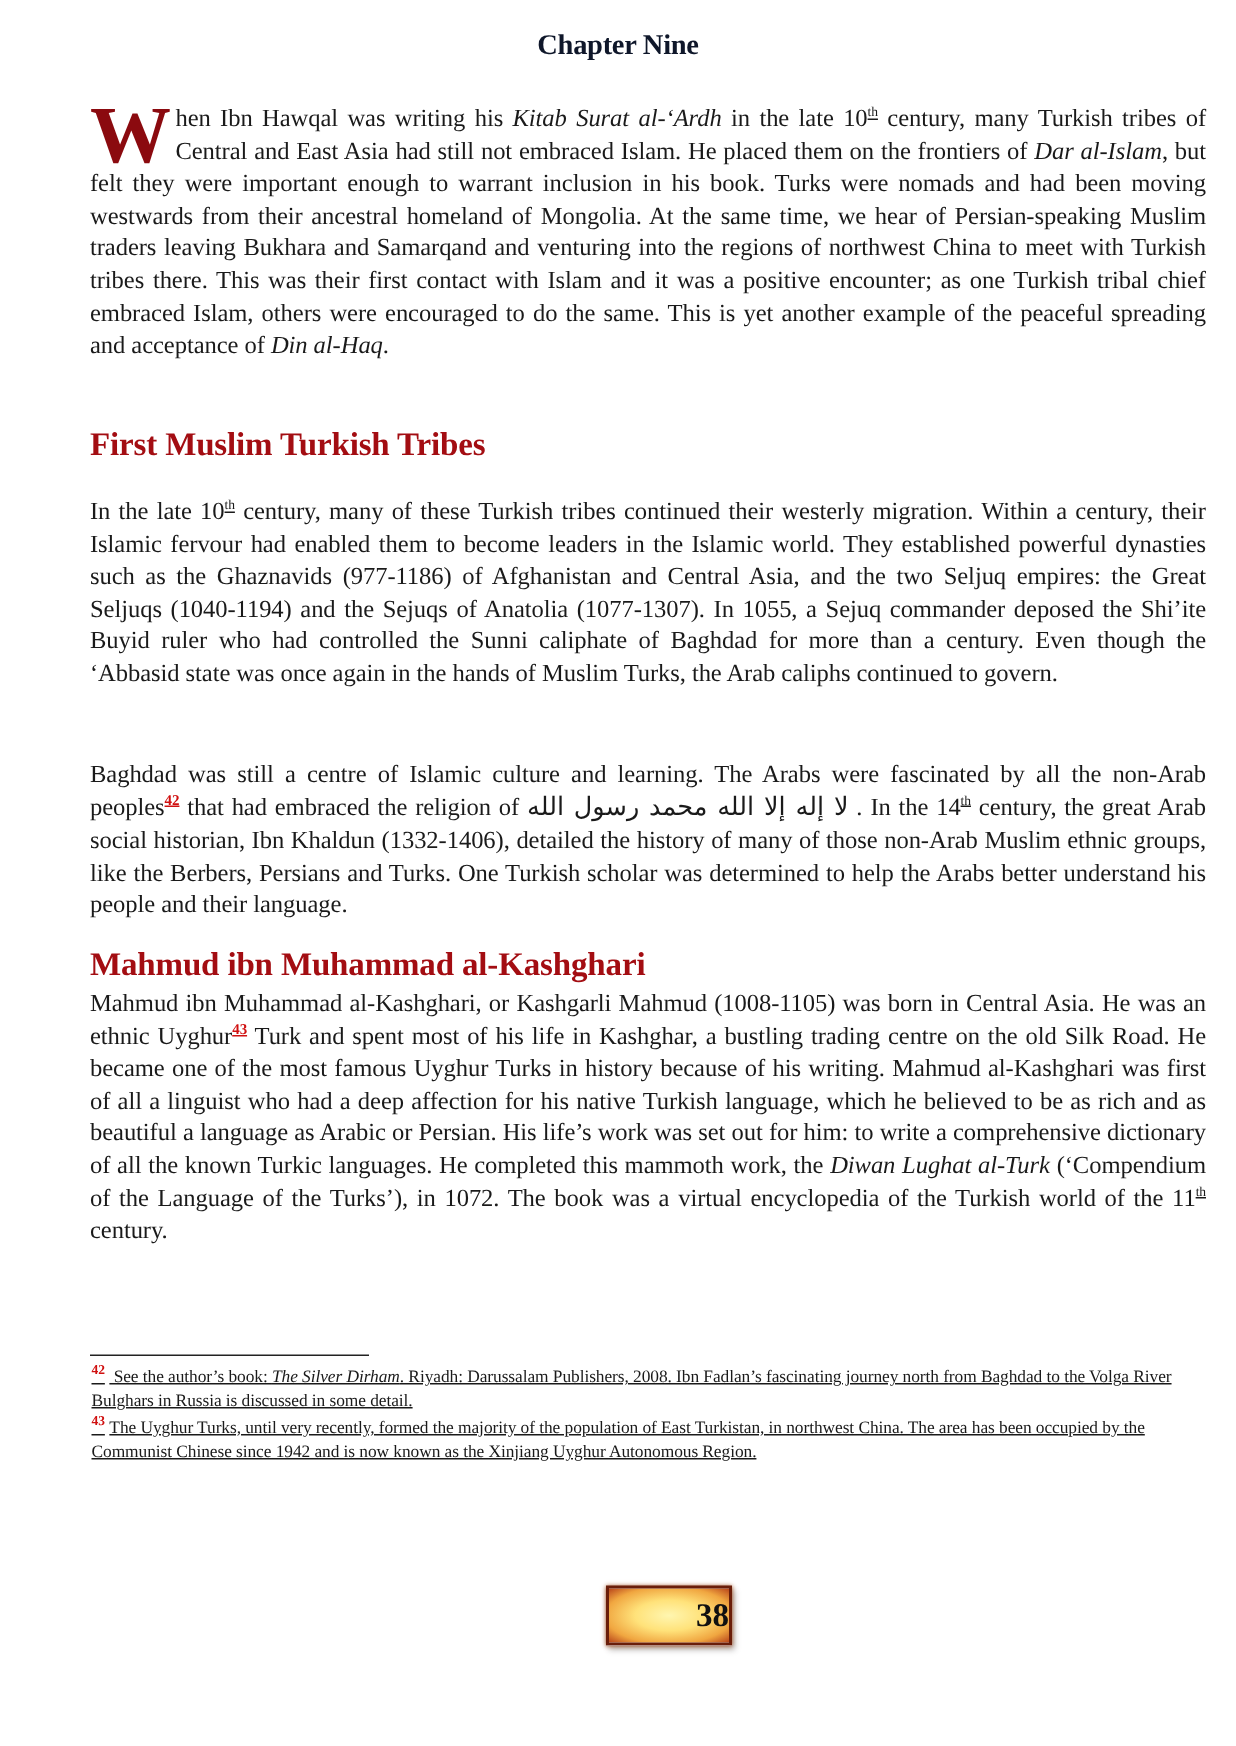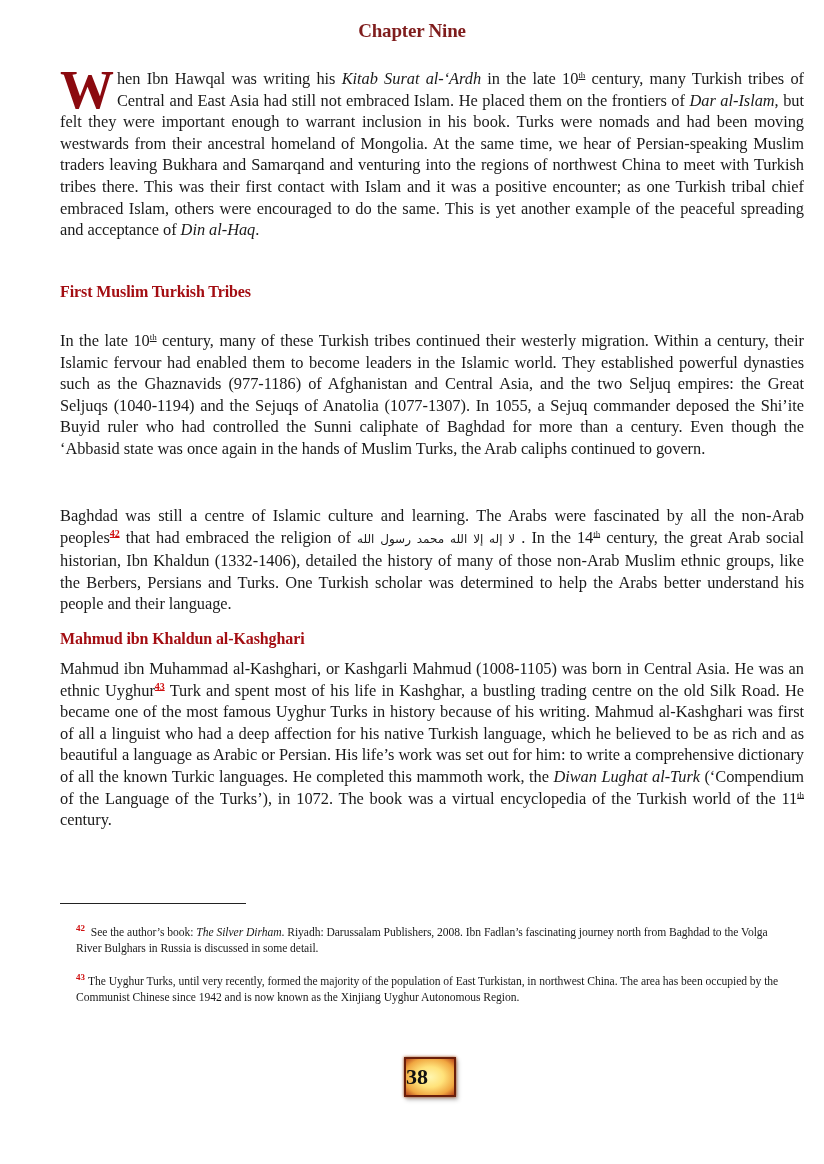--- a/index.html
+++ b/index.html
@@ -3,57 +3,57 @@
 <meta charset="utf-8">
 <style>
   html, body { margin: 0; padding: 0; background: #ffffff; }
   body {
     width: 824px; height: 1164px; position: relative; overflow: hidden;
     font-family: "Liberation Serif", "DejaVu Serif", serif;
     color: #1a1a1a;
   }
   .chapter-title {
     position: absolute; top: 20px; left: 0; width: 824px; text-align: center;
-    font-weight: bold; font-size: 19px; color: #7f1d1d;
+    font-weight: bold; font-size: 19px; color: #0f172a;
     letter-spacing: -0.2px;
   }
   .body-text {
     position: absolute; left: 60px; width: 744px;
     font-size: 16.4px; line-height: 21.6px; text-align: justify;
     letter-spacing: -0.05px;
   }
   .section-heading {
     position: absolute; left: 60px;
-    font-weight: bold; font-size: 16px; color: #a30d12;
+    font-weight: bold; font-size: 22px; color: #a30d12;
     letter-spacing: -0.1px;
   }
   .dropcap {
     float: left; font-size: 54px; line-height: 40px; font-weight: bold;
     color: #8b0a0f; margin: 0 3px 0 0; padding-top: 2px; height: 22px;
   }
   sup { font-size: 9px; line-height: 0; vertical-align: super; text-decoration: underline; }
   .fn-ref { color: #d01010; font-weight: bold; font-size: 10px; }
-  .arabic { font-family: "DejaVu Sans", sans-serif; font-size: 12px; direction: rtl; unicode-bidi: embed; }
+  .arabic { font-family: "DejaVu Sans", sans-serif; font-size: 17px; direction: rtl; unicode-bidi: embed; }
   .footnote-rule {
     position: absolute; left: 60px; top: 903px; width: 186px; height: 0;
     border-top: 1px solid #222;
   }
   .footnotes {
     position: absolute; left: 60px; top: 909px; width: 744px;
     font-size: 11.6px; line-height: 16.4px; letter-spacing: -0.05px;
   }
-  .footnote p { margin: 16px; }
+  .footnote p { margin: 1px; text-decoration: underline; }
   .fn-num { color: #d01010; font-weight: bold; font-size: 9px; vertical-align: super; line-height: 0; margin-right: 3px; }
   .page-badge {
     position: absolute; left: 404px; top: 1057px; width: 48px; height: 36px;
     background: radial-gradient(ellipse at center, #fff6b0 0%, #ffe27a 40%, #f0a640 75%, #b8441a 100%);
     border: 2px solid #6a1e0a;
     box-shadow: 0 0 3px #a04a1a, 2px 3px 4px rgba(0,0,0,0.25);
-    display: flex; align-items: center; justify-content: flex-start;
-    font-weight: bold; font-size: 22px; color: #111;
+    display: flex; align-items: center; justify-content: flex-end;
+    font-weight: bold; font-size: 22px; color: #111; padding-left: 32px;
   }
   p { margin: 0; }
   i { font-style: italic; }
 </style>
 </head>
 <body>
 
 <div class="chapter-title">Chapter Nine</div>
 
 <div class="body-text" style="top:68px;">
@@ -64,21 +64,21 @@
 <div class="section-heading" style="top:283px;">First Muslim Turkish Tribes</div>
 
 <div class="body-text" style="top:330px;">
   <span>In the late 10</span><sup>th</sup><span> century, many of these Turkish tribes continued their westerly migration.  Within a century, their Islamic fervour had enabled them to become leaders in the Islamic world.  They established powerful dynasties such as the Ghaznavids (977-1186) of Afghanistan and Central Asia, and the two Seljuq empires: the Great Seljuqs (1040-1194) and the Sejuqs of Anatolia (1077-1307).  In 1055, a Sejuq commander deposed the Shi’ite Buyid ruler who had controlled the Sunni caliphate of Baghdad for more than a century.  Even though the ‘Abbasid state was once again in the hands of Muslim Turks, the Arab caliphs continued to govern.</span>
 </div>
 
 <div class="body-text" style="top:505px;">
   <span>Baghdad was still a centre of Islamic culture and learning.  The Arabs were fascinated by all the non-Arab peoples</span><sup class="fn-ref">42</sup><span> that had embraced the religion of </span><span class="arabic">لا إله إلا الله محمد رسول الله</span><span> .  In the 14</span><sup>th</sup><span> century, the great Arab social historian, Ibn Khaldun (1332-1406), detailed the history of many of those non-Arab Muslim ethnic groups, like the Berbers, Persians and Turks.  One Turkish scholar was determined to help the Arabs better understand his people and their language.</span>
 </div>
 
-<div class="section-heading" style="top:630px;">Mahmud ibn Khaldun al-Kashghari</div>
+<div class="section-heading" style="top:630px;">Mahmud ibn Muhammad al-Kashghari</div>
 
 <div class="body-text" style="top:658px;">
   <span>Mahmud ibn Muhammad al-Kashghari, or Kashgarli Mahmud (1008-1105) was born in Central Asia.  He was an ethnic Uyghur</span><sup class="fn-ref">43</sup><span> Turk and spent most of his life in Kashghar, a bustling trading centre on the old Silk Road.  He became one of the most famous Uyghur Turks in history because of his writing.  Mahmud al-Kashghari was first of all a linguist who had a deep affection for his native Turkish language, which he believed to be as rich and as beautiful a language as Arabic or Persian.  His life’s work was set out for him: to write a comprehensive dictionary of all the known Turkic languages.  He completed this mammoth work, the </span><i>Diwan Lughat al-Turk</i><span> (‘Compendium of the Language of the Turks’), in 1072.  The book was a virtual encyclopedia of the Turkish world of the 11</span><sup>th</sup><span> century.</span>
 </div>
 
 <div class="footnote-rule"></div>
 <div class="footnotes">
   <div class="footnote">
     <p><span class="fn-num">42</span><span> See the author’s book: </span><i>The Silver Dirham</i><span>.  Riyadh: Darussalam Publishers, 2008.  Ibn Fadlan’s fascinating journey north from Baghdad to the Volga River Bulghars in Russia is discussed in some detail.</span></p>
   </div>

